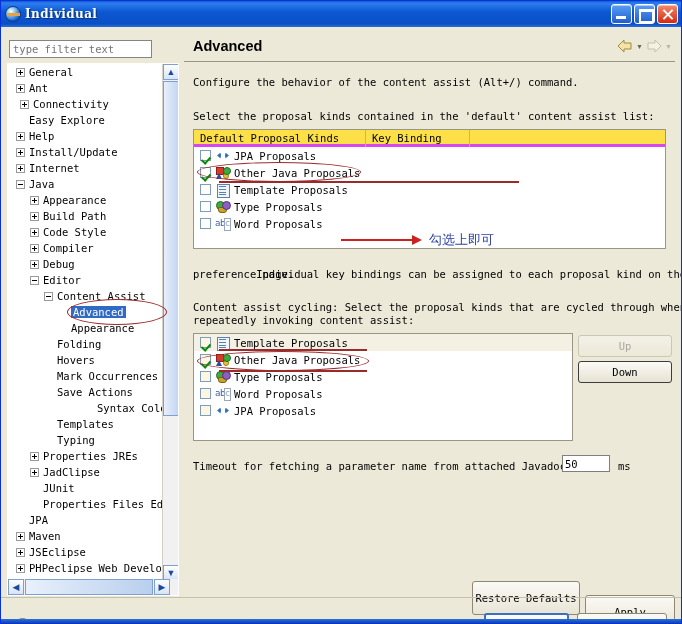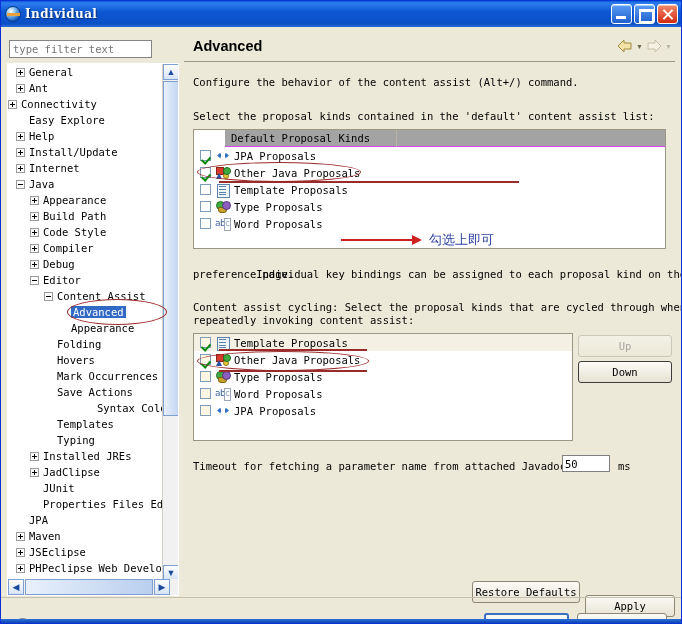--- a/index.html
+++ b/index.html
@@ -200,24 +200,23 @@
   }
 
   
   .ptable {
     position: absolute;
     background: #fff;
     border: 1px solid #9a9684;
   }
   .thead {
     height: 17px;
-    background: #a3a3a3;
-    border-bottom: 1px solid #d946ef;
+    background: #fde047;
+    border-bottom: 3px solid #d946ef;
     display:flex;
-    margin-left:31px;
   }
   .th {
     font-family: "DejaVu Sans Mono", monospace;
     font-size: 10.5px; color:#000;
     padding: 2px 0 0 6px;
     border-right: 1px solid #b8b4a1;
     height: 17px;
   }
   .trow {
     height: 17px;
@@ -325,21 +324,21 @@
     border: 1px solid #7f7f7f;
     background: #fff;
     font-family:"DejaVu Sans Mono", monospace;
     font-size: 10.5px; color:#000;
     padding: 0 2px; line-height: 15px;
   }
 
   
   .bbtn {
     position: absolute;
-    height: 22px;
+    height: 34px;
     font-family:"DejaVu Sans Mono", monospace;
     font-size: 10.5px;
     display:flex;align-items:center;justify-content:center;
     background: linear-gradient(180deg,#fbfaf5,#e8e4d5);
     border:1px solid #8d8774;
     border-radius:3px;
     color:#000;
   }
   .bbtn.default {
     border:2px solid #3b6fbf;
@@ -416,21 +415,21 @@
     <div id="tree-panel">
       <div id="tree">
           <div class="tnode" style="padding-left: 8px;">
             <span class="texp plus"></span>
             <span class="tlabel">General</span>
           </div>
           <div class="tnode" style="padding-left: 8px;">
             <span class="texp plus"></span>
             <span class="tlabel">Ant</span>
           </div>
-          <div class="tnode" style="padding-left: 0;">
+          <div class="tnode" style="padding-left: 12px;">
             <span class="texp plus"></span>
             <span class="tlabel">Connectivity</span>
           </div>
           <div class="tnode" style="padding-left: 8px;">
             <span class="texp none"></span>
             <span class="tlabel">Easy Explore</span>
           </div>
           <div class="tnode" style="padding-left: 8px;">
             <span class="texp plus"></span>
             <span class="tlabel">Help</span>
@@ -506,21 +505,21 @@
           <div class="tnode" style="padding-left: 36px;">
             <span class="texp none"></span>
             <span class="tlabel">Templates</span>
           </div>
           <div class="tnode" style="padding-left: 36px;">
             <span class="texp none"></span>
             <span class="tlabel">Typing</span>
           </div>
           <div class="tnode" style="padding-left: 22px;">
             <span class="texp plus"></span>
-            <span class="tlabel">Installed JREs</span>
+            <span class="tlabel">Properties JREs</span>
           </div>
           <div class="tnode" style="padding-left: 22px;">
             <span class="texp plus"></span>
             <span class="tlabel">JadClipse</span>
           </div>
           <div class="tnode" style="padding-left: 22px;">
             <span class="texp none"></span>
             <span class="tlabel">JUnit</span>
           </div>
           <div class="tnode" style="padding-left: 22px;">
@@ -576,20 +575,21 @@
 
       <div id="page-body">
 
         <div class="ptext" style="left:9px;top:13px;">Configure the behavior of the content assist (Alt+/) command.</div>
 
         <div class="ptext" style="left:9px;top:47px;">Select the proposal kinds contained in the 'default' content assist list:</div>
 
         <div class="ptable" style="left:9px;top:66px;width:473px;height:120px;">
           <div class="thead">
             <div class="th" style="width:172px;">Default Proposal Kinds</div>
+            <div class="th" style="width:104px;">Key Binding</div>
             <div class="th" style="width:195px;border-right:none;"></div>
           </div>
           <div id="default-rows">
               <div class="trow">
                 <span class="cbx on"></span>
                 <span class="picon ic-jpa"></span>
                 <span>JPA Proposals</span>
               </div>
               <div class="trow">
                 <span class="cbx on"></span>

